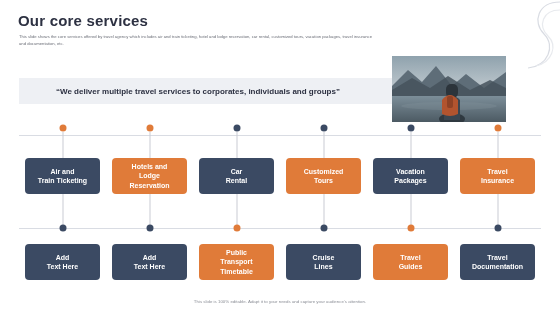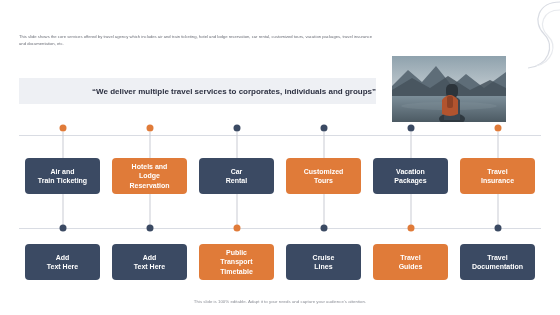--- a/index.html
+++ b/index.html
@@ -19,21 +19,21 @@
   }
   .subtitle{
     position:absolute;left:19px;top:33px;width:360px;
     font-size:4.2px;line-height:1.75;color:#6b6e77;
   }
 
   
   .banner{
     position:absolute;left:19px;top:78px;width:357px;height:26px;
     background:#eef0f4;
-    display:flex;align-items:center;justify-content:flex-end;
+    display:flex;align-items:center;justify-content:flex-start;padding-left:37px;
   }
   .banner-text{
     font-size:8px;font-weight:bold;color:#2d3142;
     text-align:center;
   }
 
   
   .photo{
     position:absolute;left:392px;top:56px;width:114px;height:66px;
     overflow:hidden;background:#5d6a73;
@@ -79,20 +79,21 @@
   .footer{
     position:absolute;left:0;top:299px;width:560px;text-align:center;
     font-size:4.4px;color:#8b8e96;
   }
 </style>
 </head>
 <body>
 
 <div class="slide">
 
+  <div class="title">Our core services</div>
   <div class="subtitle">This slide shows the core services offered by travel agency which includes air and train ticketing, hotel and lodge reservation, car rental, customized tours, vacation packages, travel insurance and documentation, etc.</div>
 
   <div class="banner">
     <div class="banner-text">“We deliver multiple travel services to corporates, individuals and groups”</div>
   </div>
 
   <div class="photo">
     <svg width="114" height="66" viewBox="0 0 114 66">
       <defs>
         <linearGradient id="sky" x1="0" y1="0" x2="0" y2="1">

